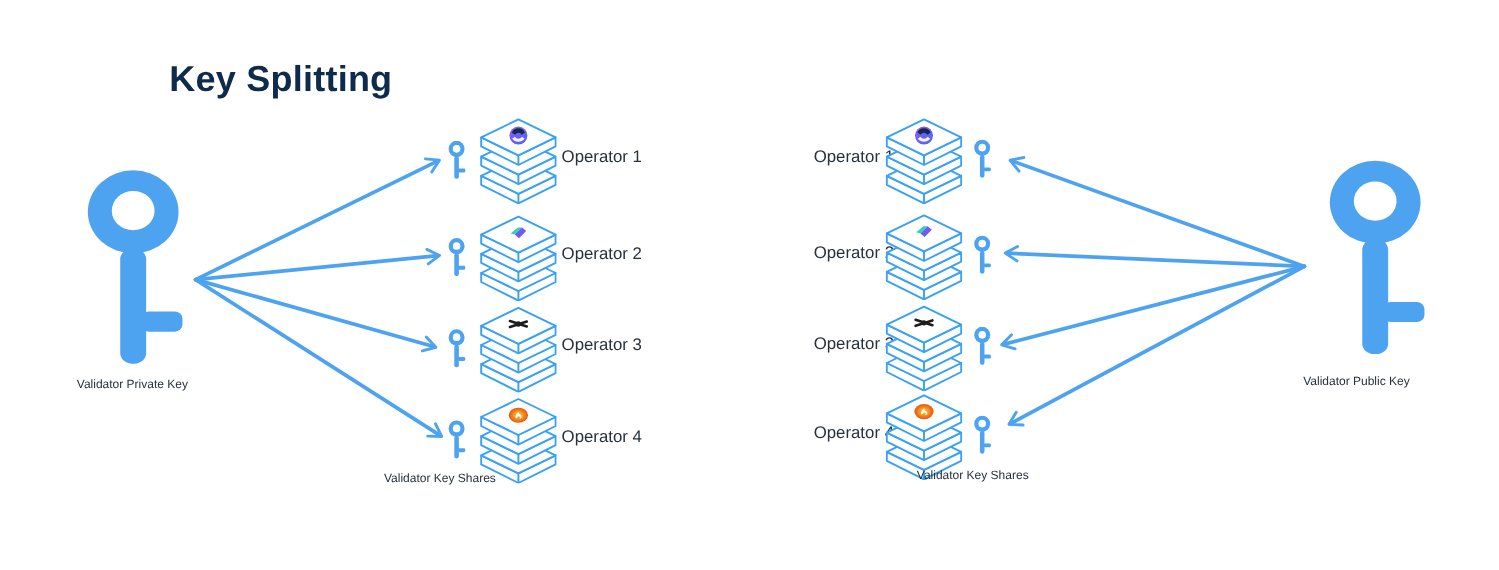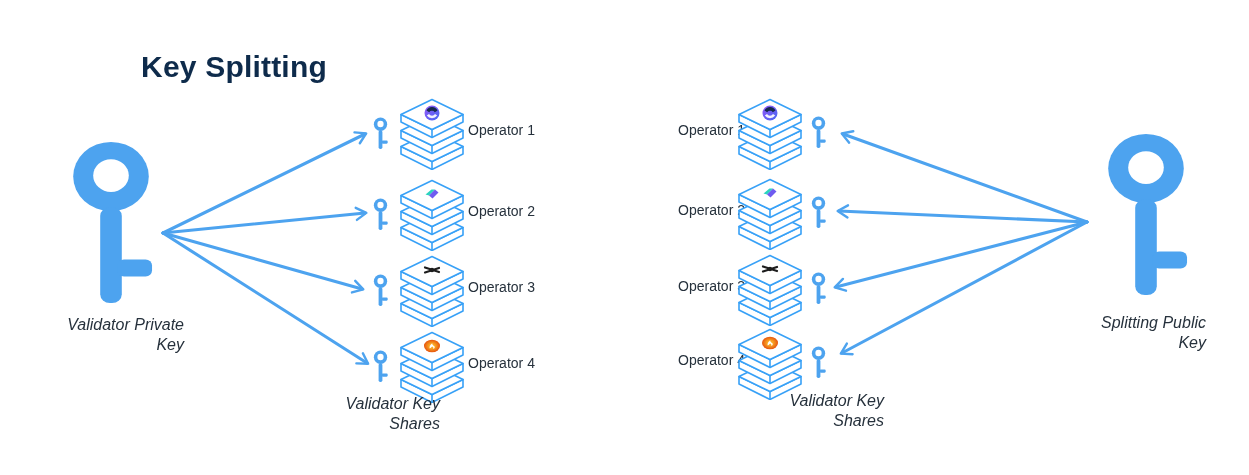--- a/index.html
+++ b/index.html
@@ -10,21 +10,21 @@
   }
   html,body{margin:0;padding:0;background:#fff;}
   .canvas{
     position:relative;width:1249px;height:475px;background:#ffffff;
     font-family:"Liberation Sans",sans-serif;overflow:hidden;
   }
   .abs{position:absolute;}
   .title{font-size:30px;font-weight:bold;color:var(--navy);text-align:center;line-height:1;letter-spacing:.2px;}
   .op-label{font-size:14px;color:var(--dark);white-space:nowrap;line-height:1;}
   .op-label.right{text-align:right;}
-  .cap{font-size:16px;color:var(--dark);text-align:right;line-height:1.25;font-style:italic;}
+  .cap{font-size:10px;color:var(--dark);text-align:left;line-height:1.25;}
   .key-icon{color:var(--accent);display:block;}
   .arrows{position:absolute;left:0;top:0;pointer-events:none;}
   .arrow{stroke:var(--accent);stroke-width:3.1;stroke-linecap:round;}
   #ah path{stroke:var(--accent);}
   .slab path{stroke:var(--stack);stroke-width:1.6;stroke-linejoin:round;}
 </style>
 </head>
 <body>
 
 <div class="canvas">
@@ -84,21 +84,21 @@
   <div class="abs title" style="left:84px;top:52px;width:300px">Key Splitting</div>
 
   <svg class="abs key-icon" style="left:57px;top:140px" width="108" height="168" viewBox="0 0 100 170" preserveAspectRatio="none">
     <use href="#key-shape"></use>
   </svg>
   <div class="abs cap" style="left:64px;top:315px;width:120px">Validator Private Key</div>
 
   <svg class="abs key-icon" style="left:1092px;top:132px" width="108" height="168" viewBox="0 0 100 170" preserveAspectRatio="none">
     <use href="#key-shape"></use>
   </svg>
-  <div class="abs cap" style="left:1086px;top:313px;width:120px">Splitting Public Key</div>
+  <div class="abs cap" style="left:1086px;top:313px;width:120px">Validator Public Key</div>
 
   <svg class="abs key-icon" style="left:371px;top:117px" width="19" height="33" viewBox="0 0 100 170" preserveAspectRatio="none">
       <use href="#key-shape"></use>
     </svg>
   <svg class="abs" style="left:400px;top:98px" width="64" height="72" viewBox="0 0 64 72">
     <use href="#stack3"></use>
     <g transform="translate(32,15)">
       <circle r="7.5" fill="url(#gp)"></circle>
       <path d="M-5.5,-2.5 A6,6 0 0 1 5.5,-2.5 L2.8,-0.8 A3.4,3.4 0 0 0 -2.8,-0.8 Z" fill="#152A4E"></path>
       <path d="M-3,1 A3.5,3.5 0 0 0 3,1 L5.2,2.6 A6.5,6.5 0 0 1 -5.2,2.6 Z" fill="#ffffff" opacity="0.92"></path>

